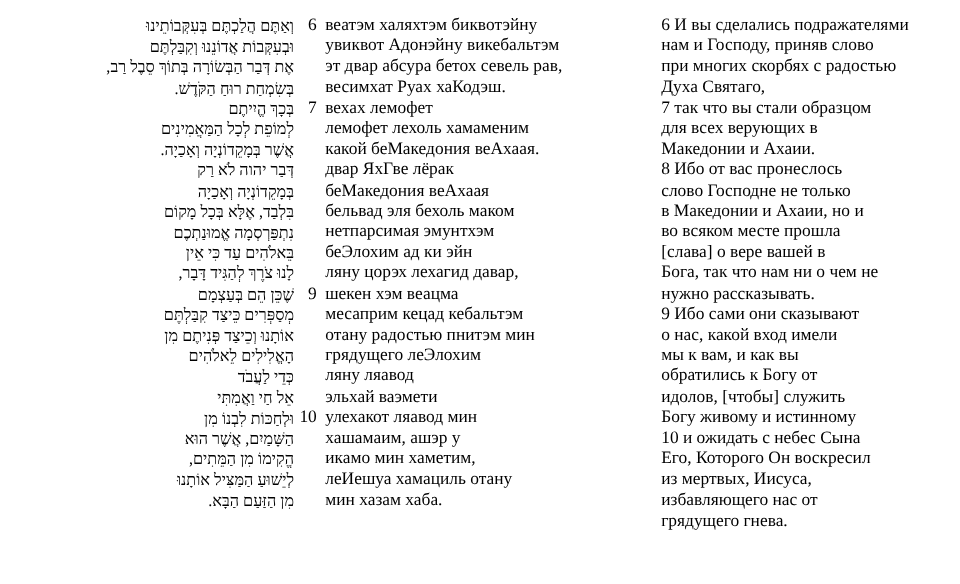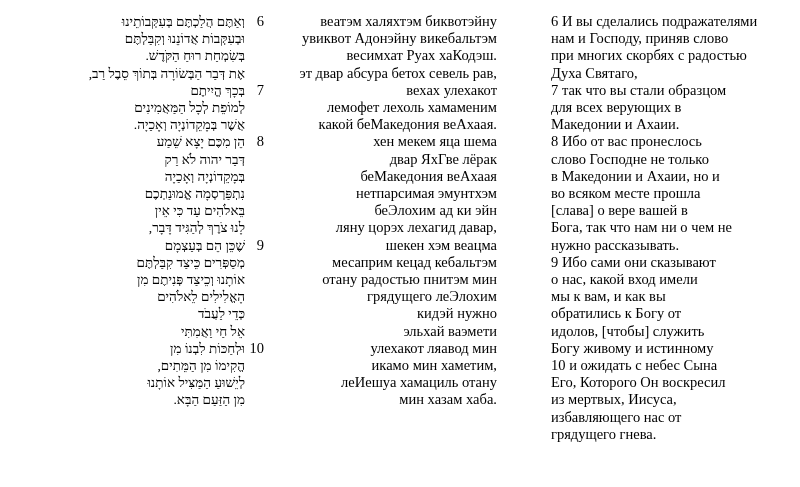--- a/index.html
+++ b/index.html
@@ -38,21 +38,20 @@
     box-sizing: border-box;
     text-align: right;
     padding-right: 5px;
     font-size: 14.5px;
   }
   .tr-cell {
     flex: 0 0 228px;
     box-sizing: border-box;
     padding-left: 2px;
     font-size: 14.5px;
-    text-align: right;
   }
   .right-col {
     margin-left: 54px;
     width: 280px;
     flex: 0 0 280px;
     font-size: 14.5px;
     line-height: 17.2px;
     white-space: nowrap;
   }
   .ru-line { white-space: nowrap; }
@@ -69,67 +68,67 @@
     <div class="tr-cell">веатэм халяхтэм биквотэйну</div>
   </div>
 
   <div class="pair-row">
     <div class="heb-cell">וּבְעִקְּבוֹת אֲדוֹנֵנוּ וְקִבַּלְתֶּם</div>
     <div class="num-cell"></div>
     <div class="tr-cell">увиквот Адонэйну викебальтэм</div>
   </div>
 
   <div class="pair-row">
+    <div class="heb-cell">אֶת דְּבַר הַבְּשׂוֹרָה בְּתוֹךְ סֵבֶל רַב,</div>
+    <div class="num-cell"></div>
+    <div class="tr-cell">эт двар абсура бетох севель рав,</div>
+  </div>
+
+  <div class="pair-row">
     <div class="heb-cell">בְּשִׂמְחַת רוּחַ הַקֹּדֶשׁ.</div>
     <div class="num-cell"></div>
     <div class="tr-cell">весимхат Руах хаКодэш.</div>
-  </div>
-
-  <div class="pair-row">
-    <div class="heb-cell">אֶת דְּבַר הַבְּשׂוֹרָה בְּתוֹךְ סֵבֶל רַב,</div>
-    <div class="num-cell"></div>
-    <div class="tr-cell">эт двар абсура бетох севель рав,</div>
   </div>
 
   <div class="pair-row">
     <div class="heb-cell">בְּכָךְ הֱיִיתֶם</div>
     <div class="num-cell">7</div>
-    <div class="tr-cell">вехах улехакот</div>
+    <div class="tr-cell">вехах лемофет</div>
   </div>
 
   <div class="pair-row">
     <div class="heb-cell">לְמוֹפֵת לְכָל הַמַּאֲמִינִים</div>
     <div class="num-cell"></div>
     <div class="tr-cell">лемофет лехоль хамаменим</div>
   </div>
 
   <div class="pair-row">
     <div class="heb-cell">אֲשֶׁר בְּמָקֵדוֹנְיָה וְאָכַיָה.</div>
     <div class="num-cell"></div>
     <div class="tr-cell">какой беМакедония веАхаая.</div>
   </div>
 
-  <div class="pair-row">
-    <div class="heb-cell">הֵן מִכֶּם יָצָא שֵׁמַע</div>
-    <div class="num-cell">8</div>
-    <div class="tr-cell">хен мекем яца шема</div>
-  </div>
 
   <div class="pair-row">
     <div class="heb-cell">דְּבַר יהוה לֹא רַק</div>
     <div class="num-cell"></div>
     <div class="tr-cell">двар ЯхГве лёрак</div>
   </div>
 
   <div class="pair-row">
     <div class="heb-cell">בְּמָקֵדוֹנְיָה וְאָכַיָה</div>
     <div class="num-cell"></div>
     <div class="tr-cell">беМакедония веАхаая</div>
   </div>
 
+  <div class="pair-row">
+    <div class="heb-cell">בִּלְבַד, אֶלָּא בְּכָל מָקוֹם</div>
+    <div class="num-cell"></div>
+    <div class="tr-cell">бельвад эля бехоль маком</div>
+  </div>
 
   <div class="pair-row">
     <div class="heb-cell">נִתְפַּרְסְמָה אֱמוּנַתְכֶם</div>
     <div class="num-cell"></div>
     <div class="tr-cell">нетпарсимая эмунтхэм</div>
   </div>
 
   <div class="pair-row">
     <div class="heb-cell">בֵּאלֹהִים עַד כִּי אֵין</div>
     <div class="num-cell"></div>
@@ -162,35 +161,40 @@
 
   <div class="pair-row">
     <div class="heb-cell">הָאֱלִילִים לֵאלֹהִים</div>
     <div class="num-cell"></div>
     <div class="tr-cell">грядущего леЭлохим</div>
   </div>
 
   <div class="pair-row">
     <div class="heb-cell">כְּדֵי לַעֲבֹד</div>
     <div class="num-cell"></div>
-    <div class="tr-cell">кидэй нужно</div>
+    <div class="tr-cell">ляну ляавод</div>
   </div>
 
   <div class="pair-row">
     <div class="heb-cell">אֵל חַי וַאֲמִתִּי</div>
     <div class="num-cell"></div>
     <div class="tr-cell">эльхай ваэмети</div>
   </div>
 
   <div class="pair-row">
     <div class="heb-cell">וּלְחַכּוֹת לִבְנוֹ מִן</div>
     <div class="num-cell">10</div>
     <div class="tr-cell">улехакот ляавод мин</div>
   </div>
 
+  <div class="pair-row">
+    <div class="heb-cell">הַשָּׁמַיִם, אֲשֶׁר הוּא</div>
+    <div class="num-cell"></div>
+    <div class="tr-cell">хашамаим, ашэр у</div>
+  </div>
 
   <div class="pair-row">
     <div class="heb-cell">הֱקִימוֹ מִן הַמֵּתִים,</div>
     <div class="num-cell"></div>
     <div class="tr-cell">икамо мин хаметим,</div>
   </div>
 
   <div class="pair-row">
     <div class="heb-cell">לְיֵשׁוּעַ הַמַּצִּיל אוֹתָנוּ</div>
     <div class="num-cell"></div>

